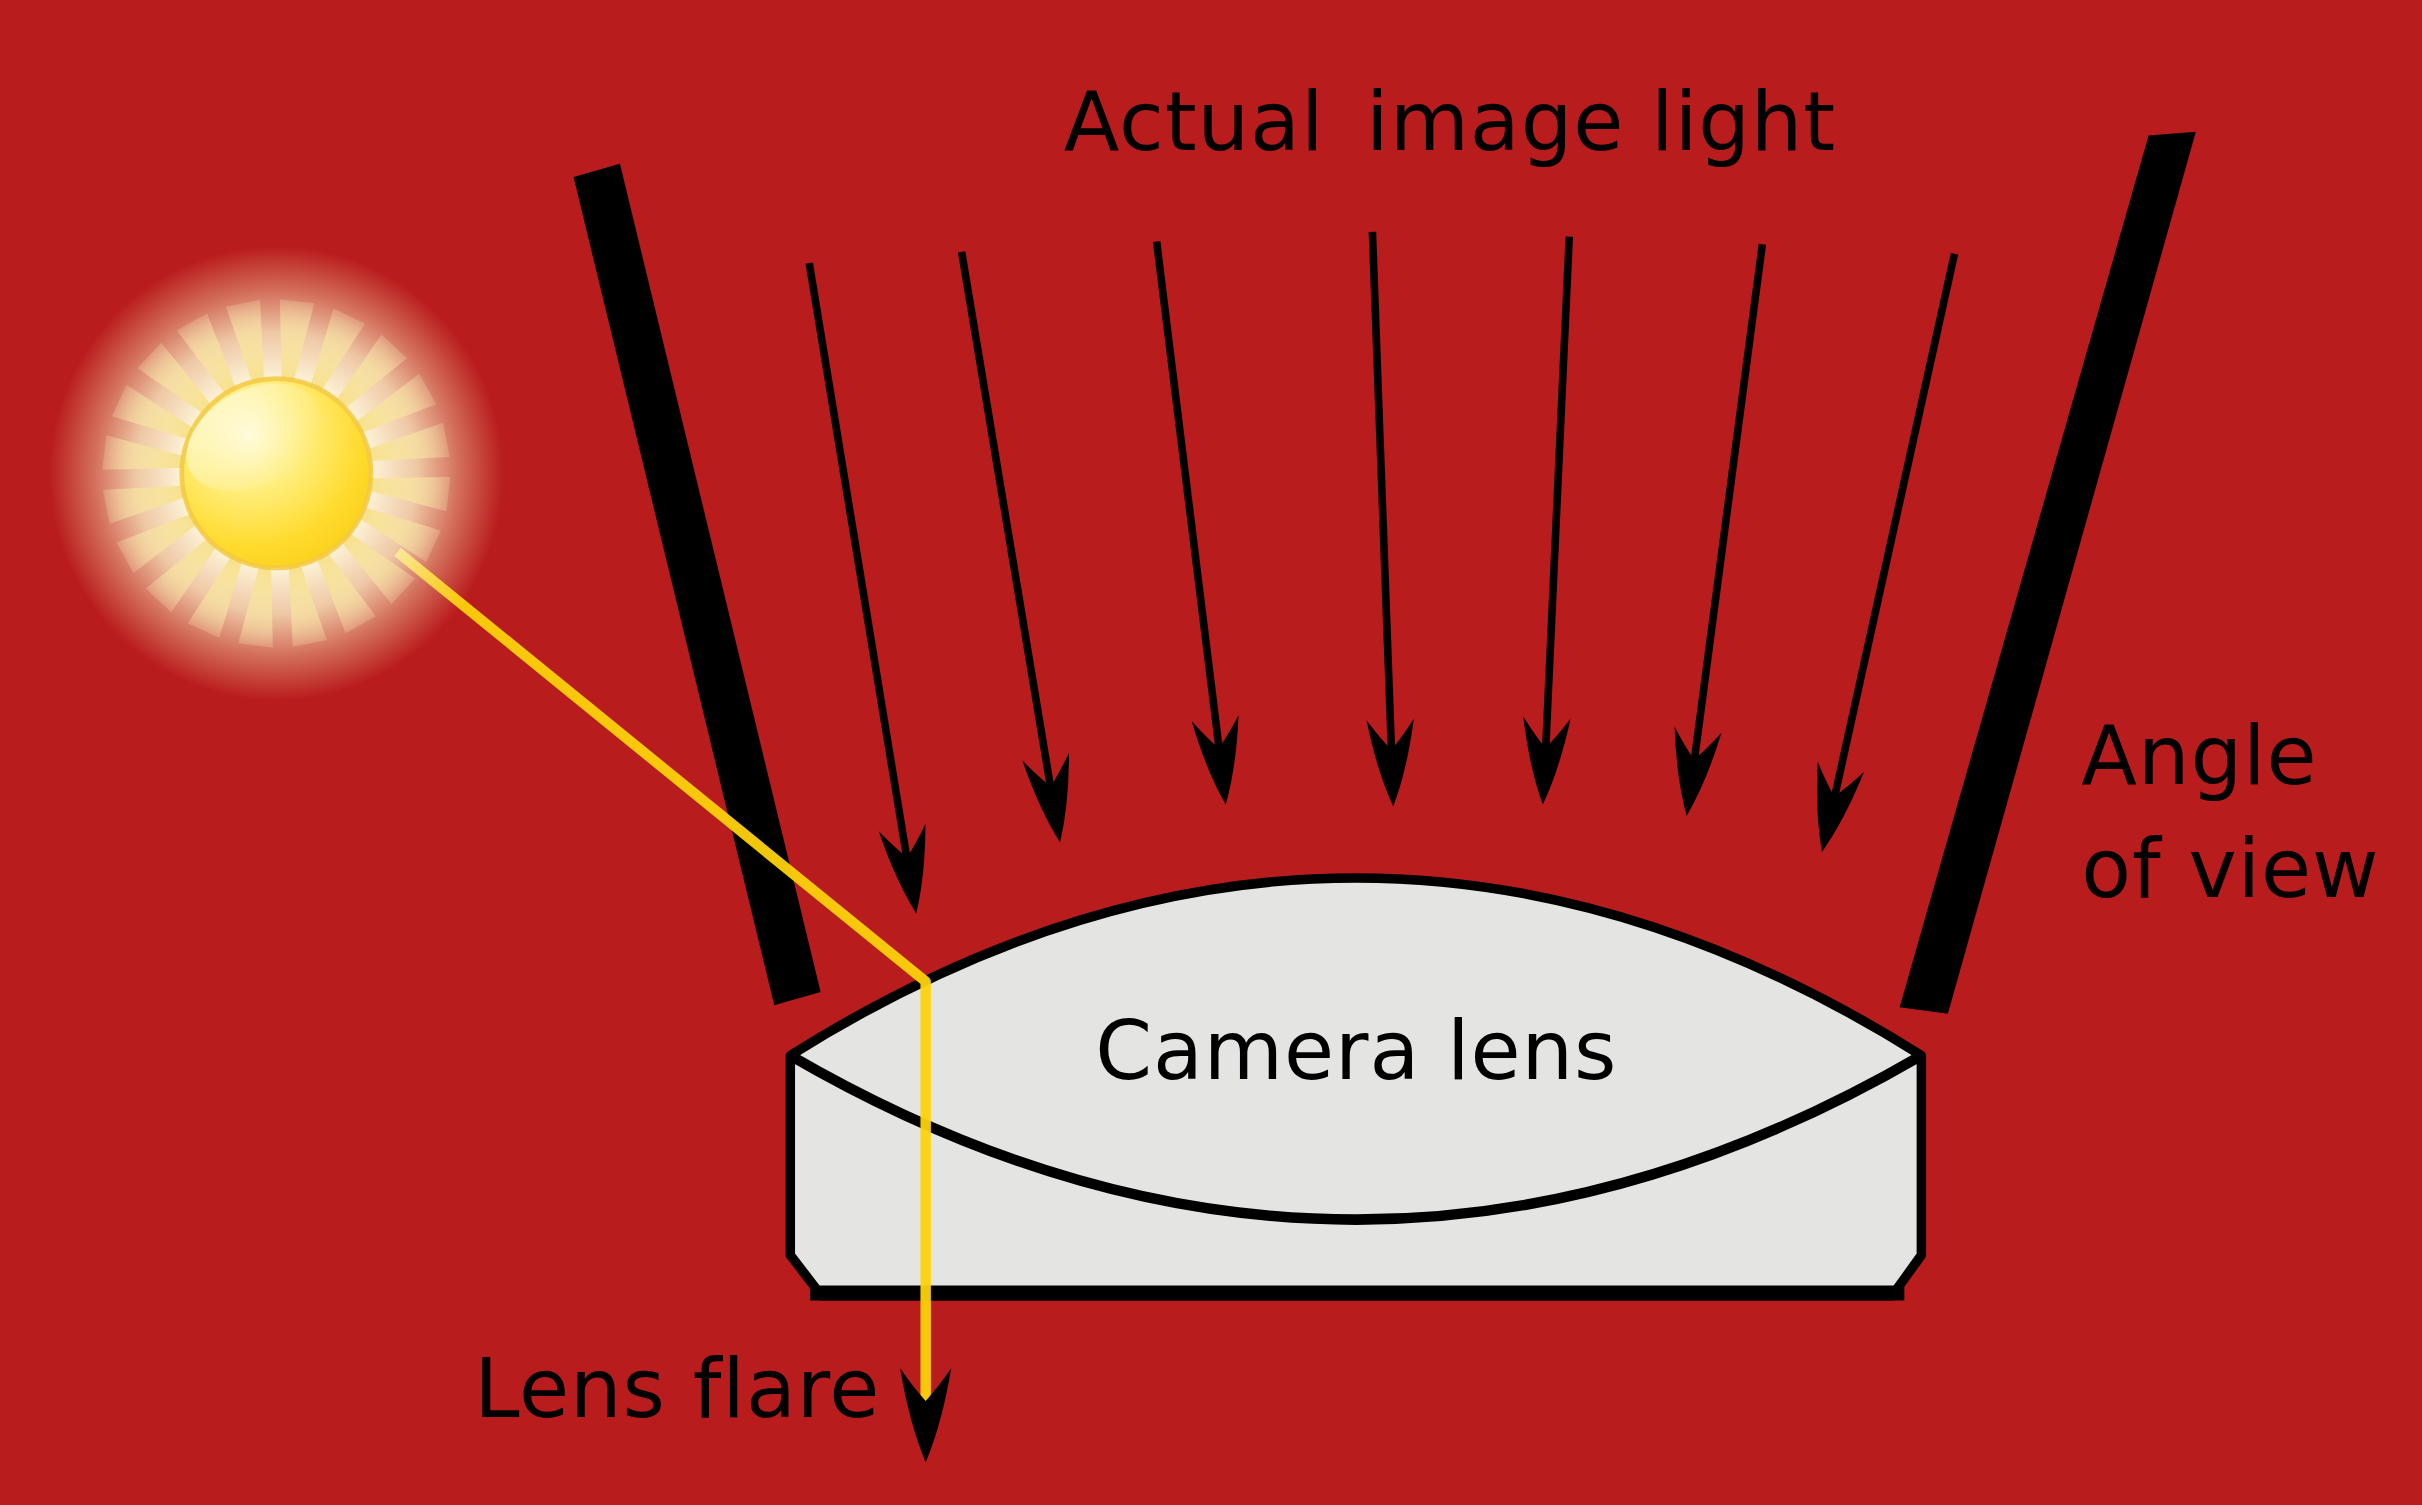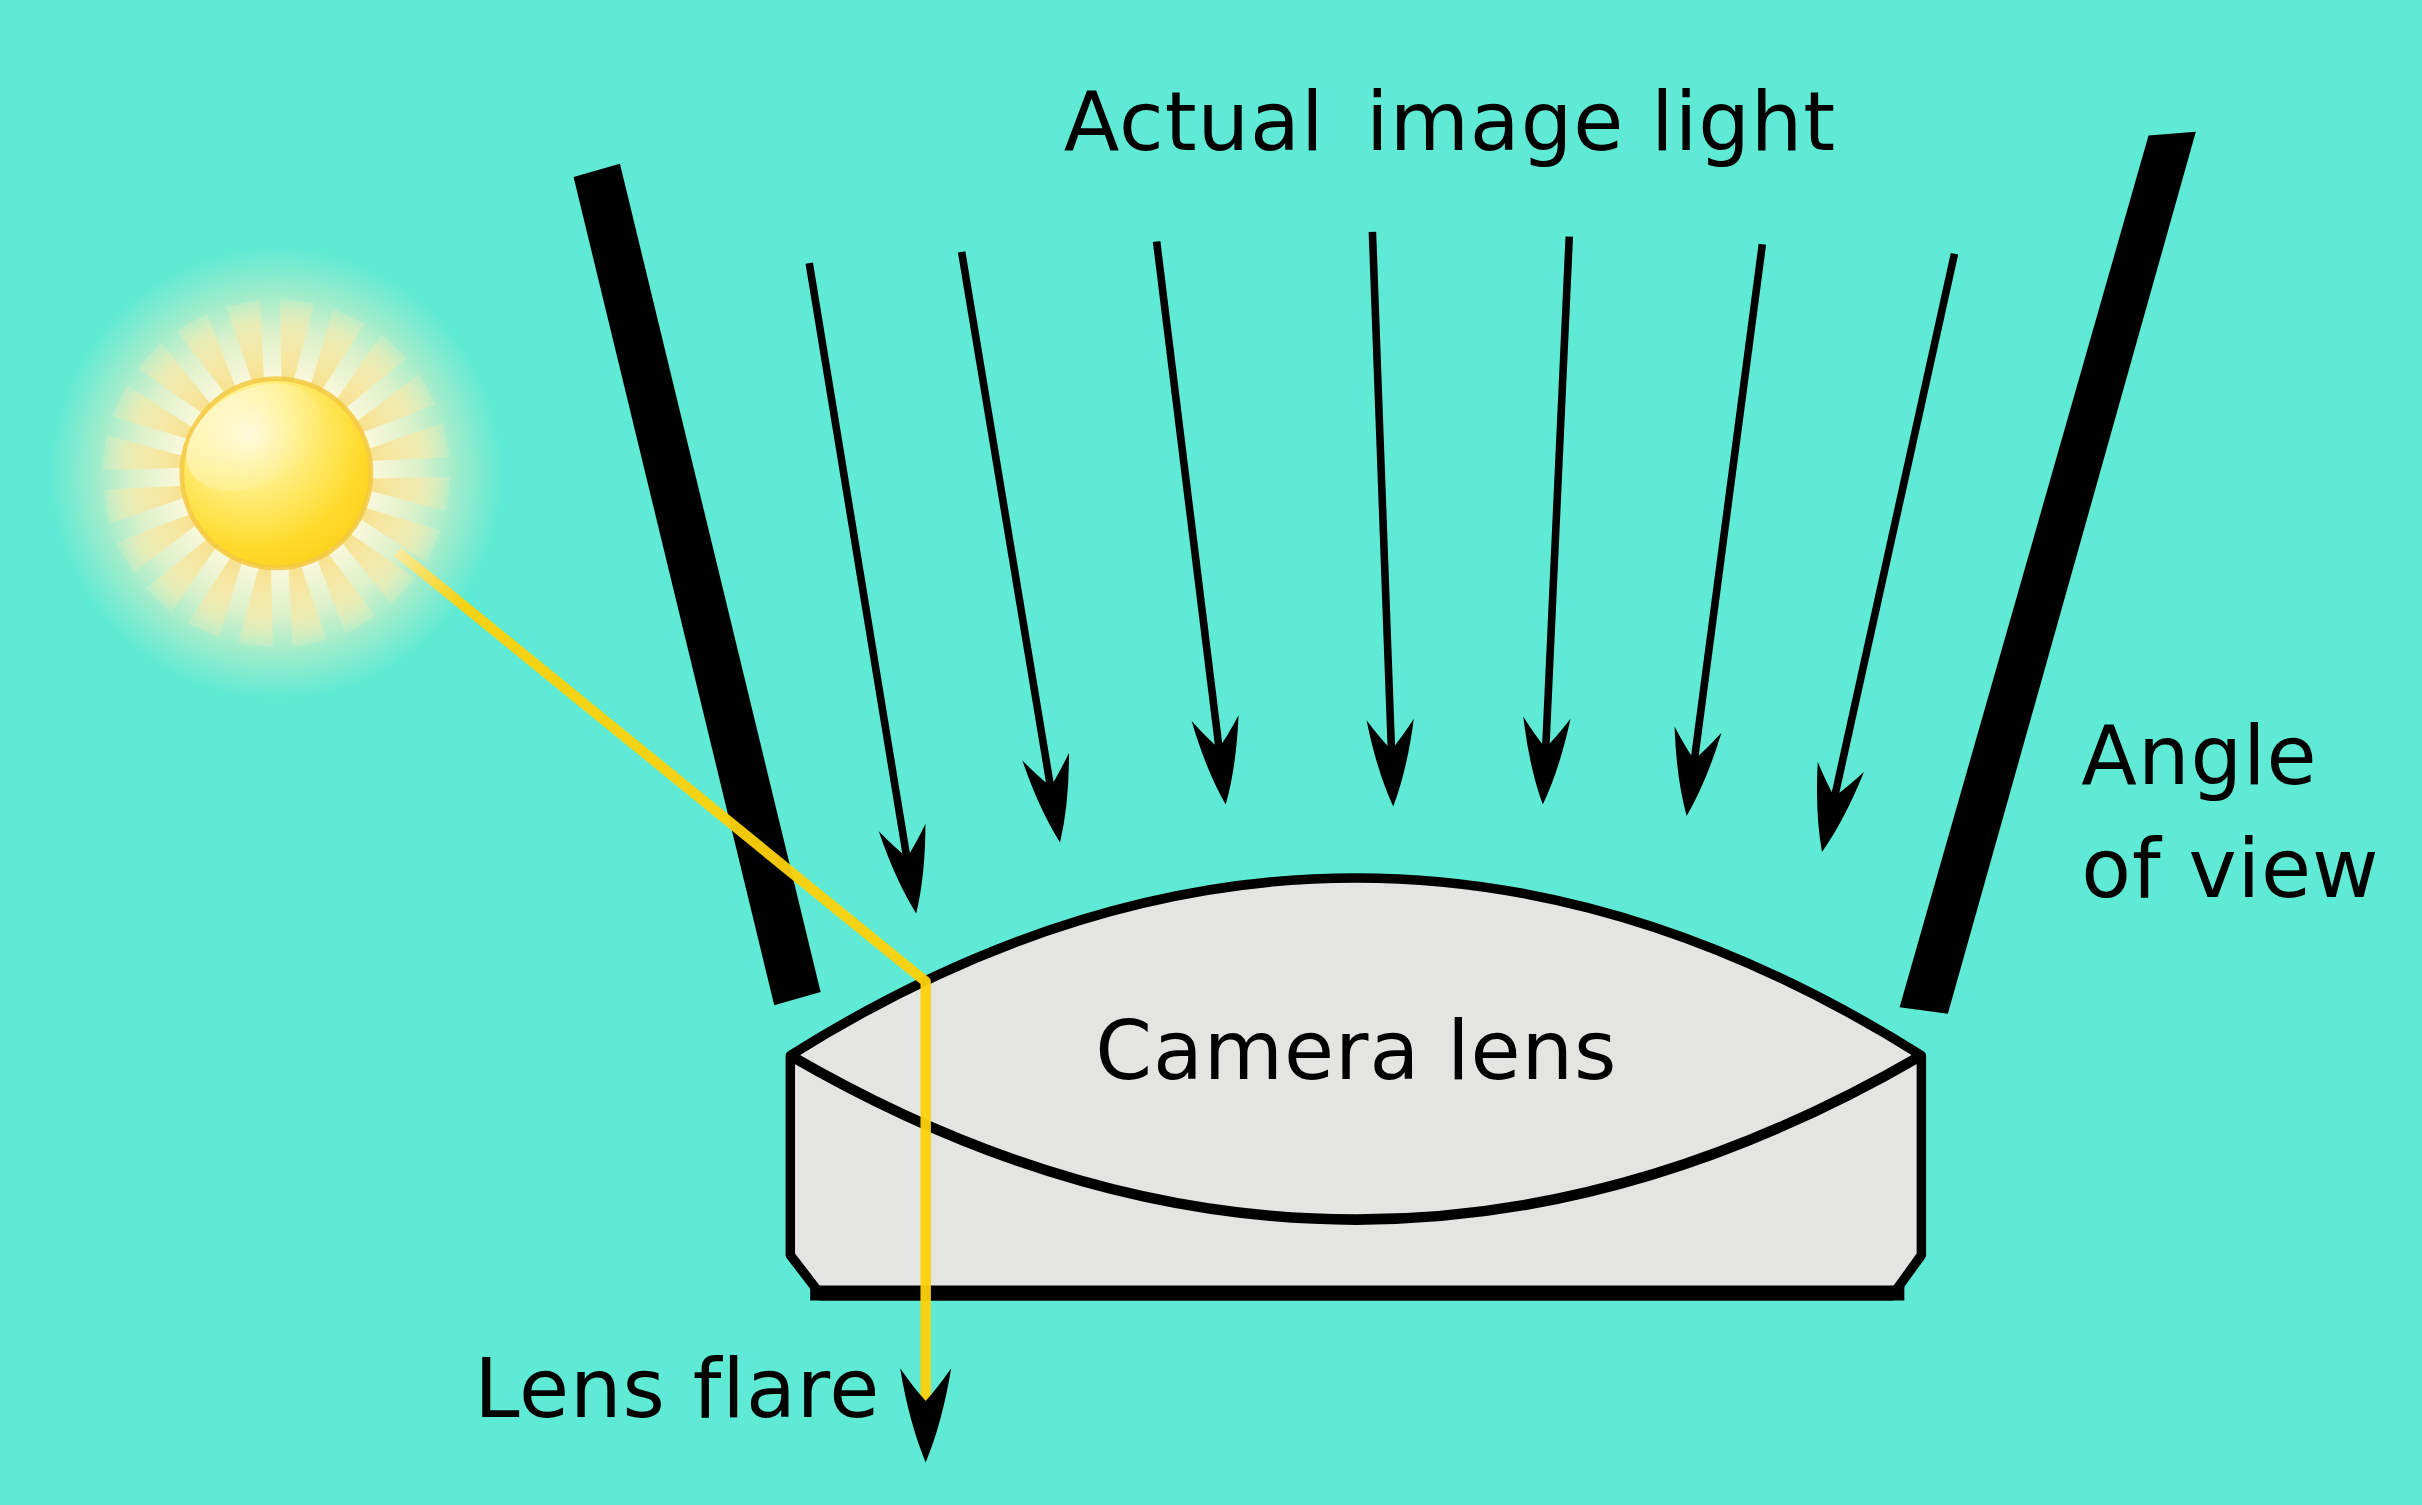--- a/index.html
+++ b/index.html
@@ -13,21 +13,21 @@
   .lbl {
     font-family: "DejaVu Sans", "Liberation Sans", sans-serif;
     font-size: 86px;
     letter-spacing: 1px;
     fill: #000000;
   }
 </style>
 </head>
 <body>
 
-<div class="stage" style="background:#5eead4">
+<div class="stage" style="background:#b91c1c">
   <svg class="scene" viewBox="0 0 2560 1591" width="2423" height="1506" xmlns="http://www.w3.org/2000/svg">
 
     <defs>
 
       <path id="arrowhead" d="M0 0 Q-16 -38 -25 -92 Q-11 -72 0 -60 Q11 -72 25 -92 Q16 -38 0 0 Z"></path>
 
       <radialGradient id="glowGrad" gradientUnits="userSpaceOnUse" cx="292" cy="500" r="240">
         <stop offset="0" stop-color="#FFFEF4" stop-opacity="1"></stop>
         <stop offset="0.42" stop-color="#FFF9DC" stop-opacity="0.97"></stop>
         <stop offset="0.62" stop-color="#FCF3C8" stop-opacity="0.80"></stop>

